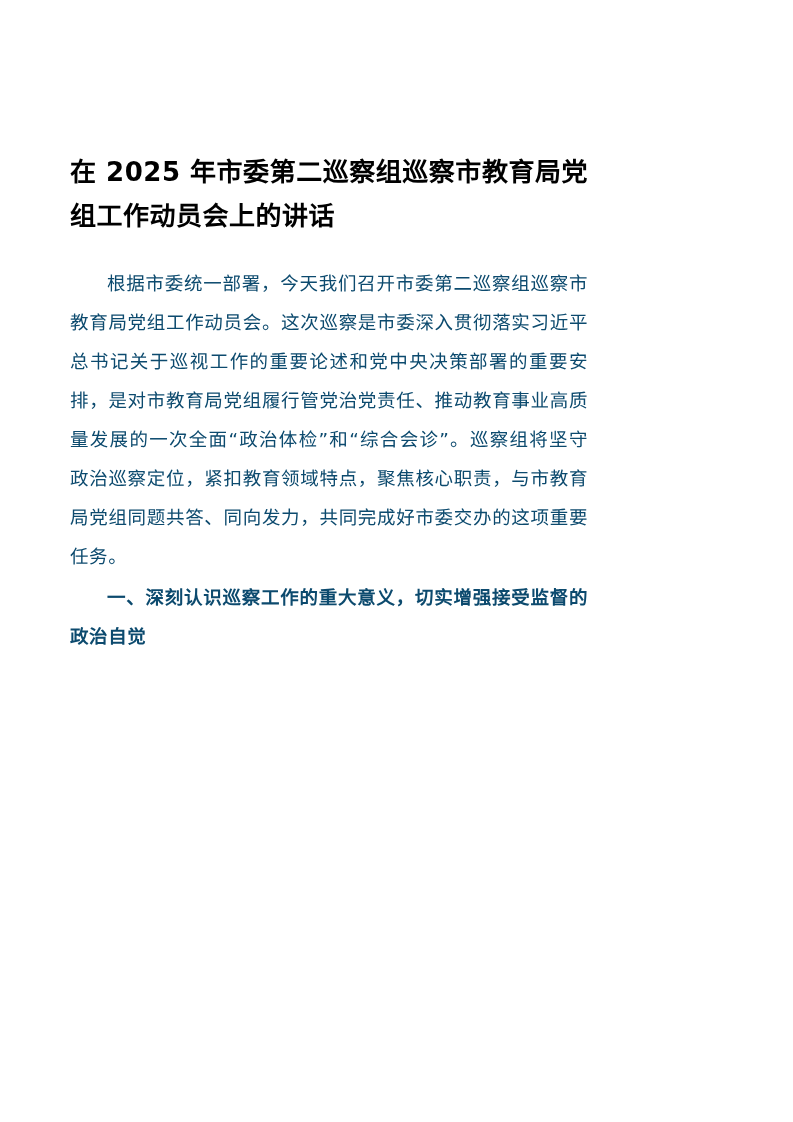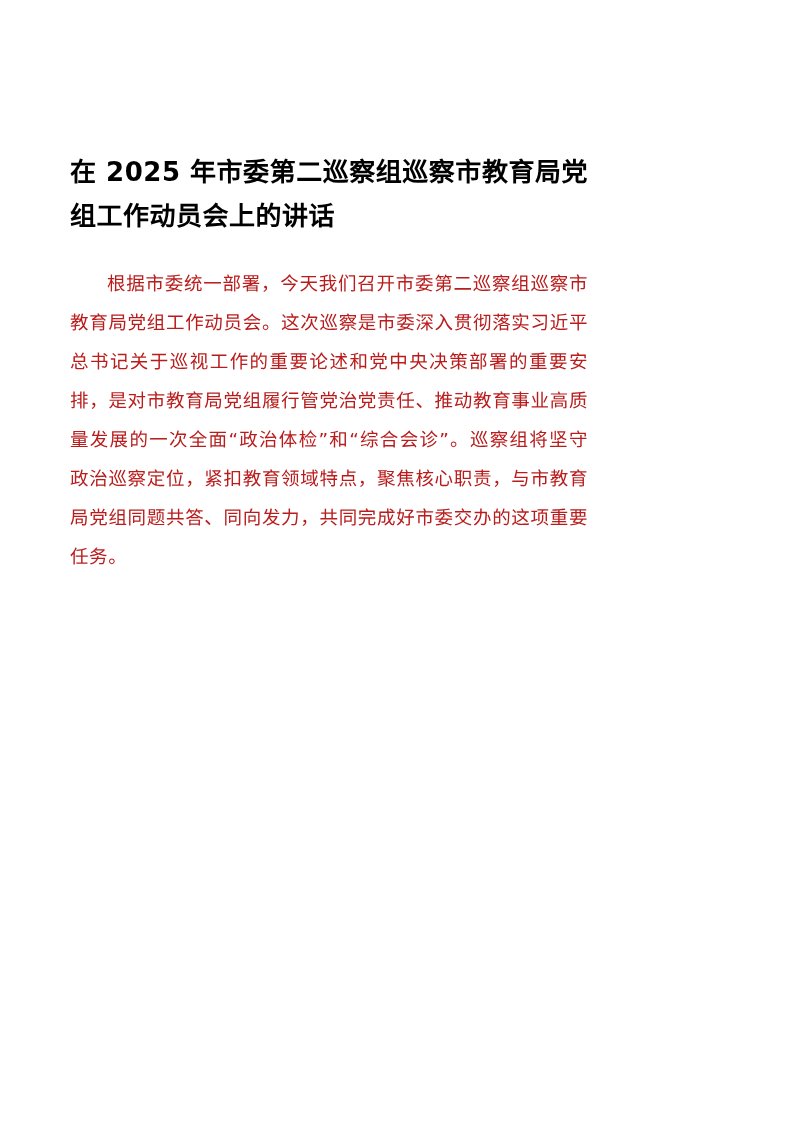--- a/index.html
+++ b/index.html
@@ -35,31 +35,32 @@
     color: #000;
   }
   .para {
     font-size: 18.5px;
     line-height: 39px;
     text-align: justify;
     text-justify: inter-ideograph;
     margin: 0 0 2px 0;
     text-indent: 2em;
     letter-spacing: 0.6px;
-    color: #b91c1c;
+    color: #0c4a6e;
   }
   .para.heading {
     font-weight: bold;
   }
   .para:last-child {
     margin-bottom: 0;
   }
 </style>
 </head>
 <body>
 
 <div class="page">
   <h1 class="doc-title">在 2025 年市委第二巡察组巡察市教育局党组工作动员会上的讲话</h1>
 
   <p class="para">根据市委统一部署，今天我们召开市委第二巡察组巡察市教育局党组工作动员会。这次巡察是市委深入贯彻落实习近平总书记关于巡视工作的重要论述和党中央决策部署的重要安排，是对市教育局党组履行管党治党责任、推动教育事业高质量发展的一次全面“政治体检”和“综合会诊”。巡察组将坚守政治巡察定位，紧扣教育领域特点，聚焦核心职责，与市教育局党组同题共答、同向发力，共同完成好市委交办的这项重要任务。</p>
 
+  <p class="para heading">一、深刻认识巡察工作的重大意义，切实增强接受监督的政治自觉</p>
 
 </div>
 
 </body></html>

